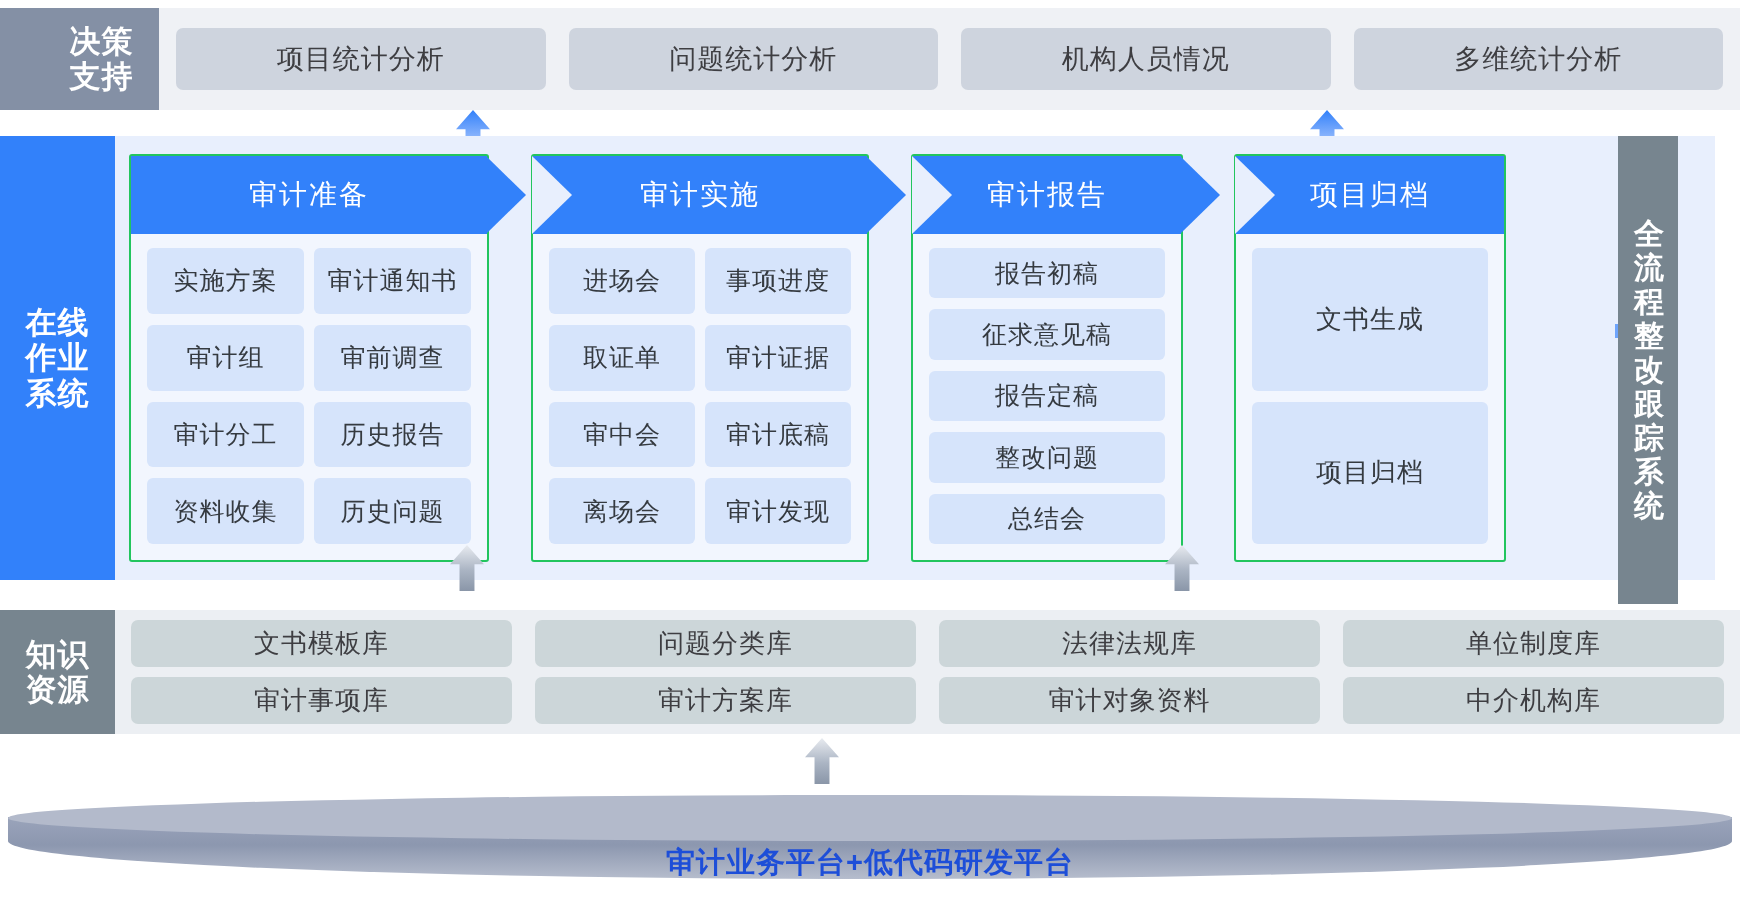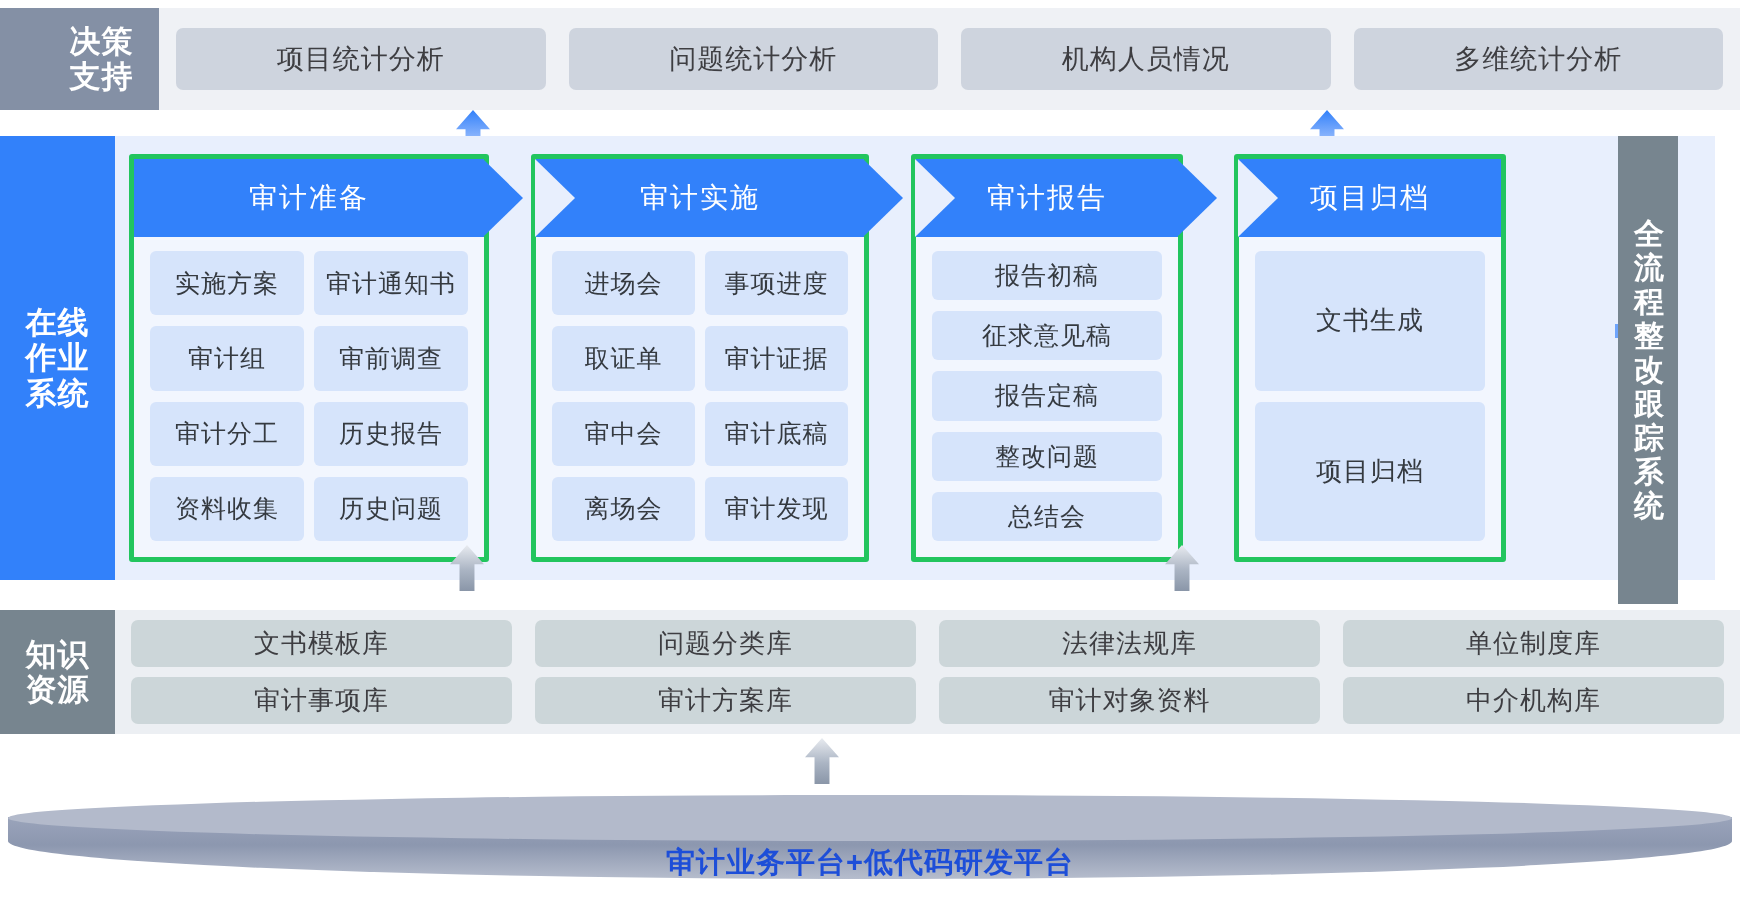--- a/index.html
+++ b/index.html
@@ -88,21 +88,21 @@
     display: flex;
     padding: 18px 14px 18px 14px;
     box-sizing: border-box;
     gap: 0;
   }
   .right-spacer { flex: 0 0 25px; background: #ffffff; }
 
   .stage {
     position: relative;
     background: #f2f6fe;
-    border: 5px solid #22c55e;
+    border: 2px solid #22c55e;
     border-radius: 3px;
     box-sizing: border-box;
     display: flex;
     flex-direction: column;
   }
   .stage-head {
     position: relative;
     height: 78px;
     background: #3281fa;
     color: #ffffff;

